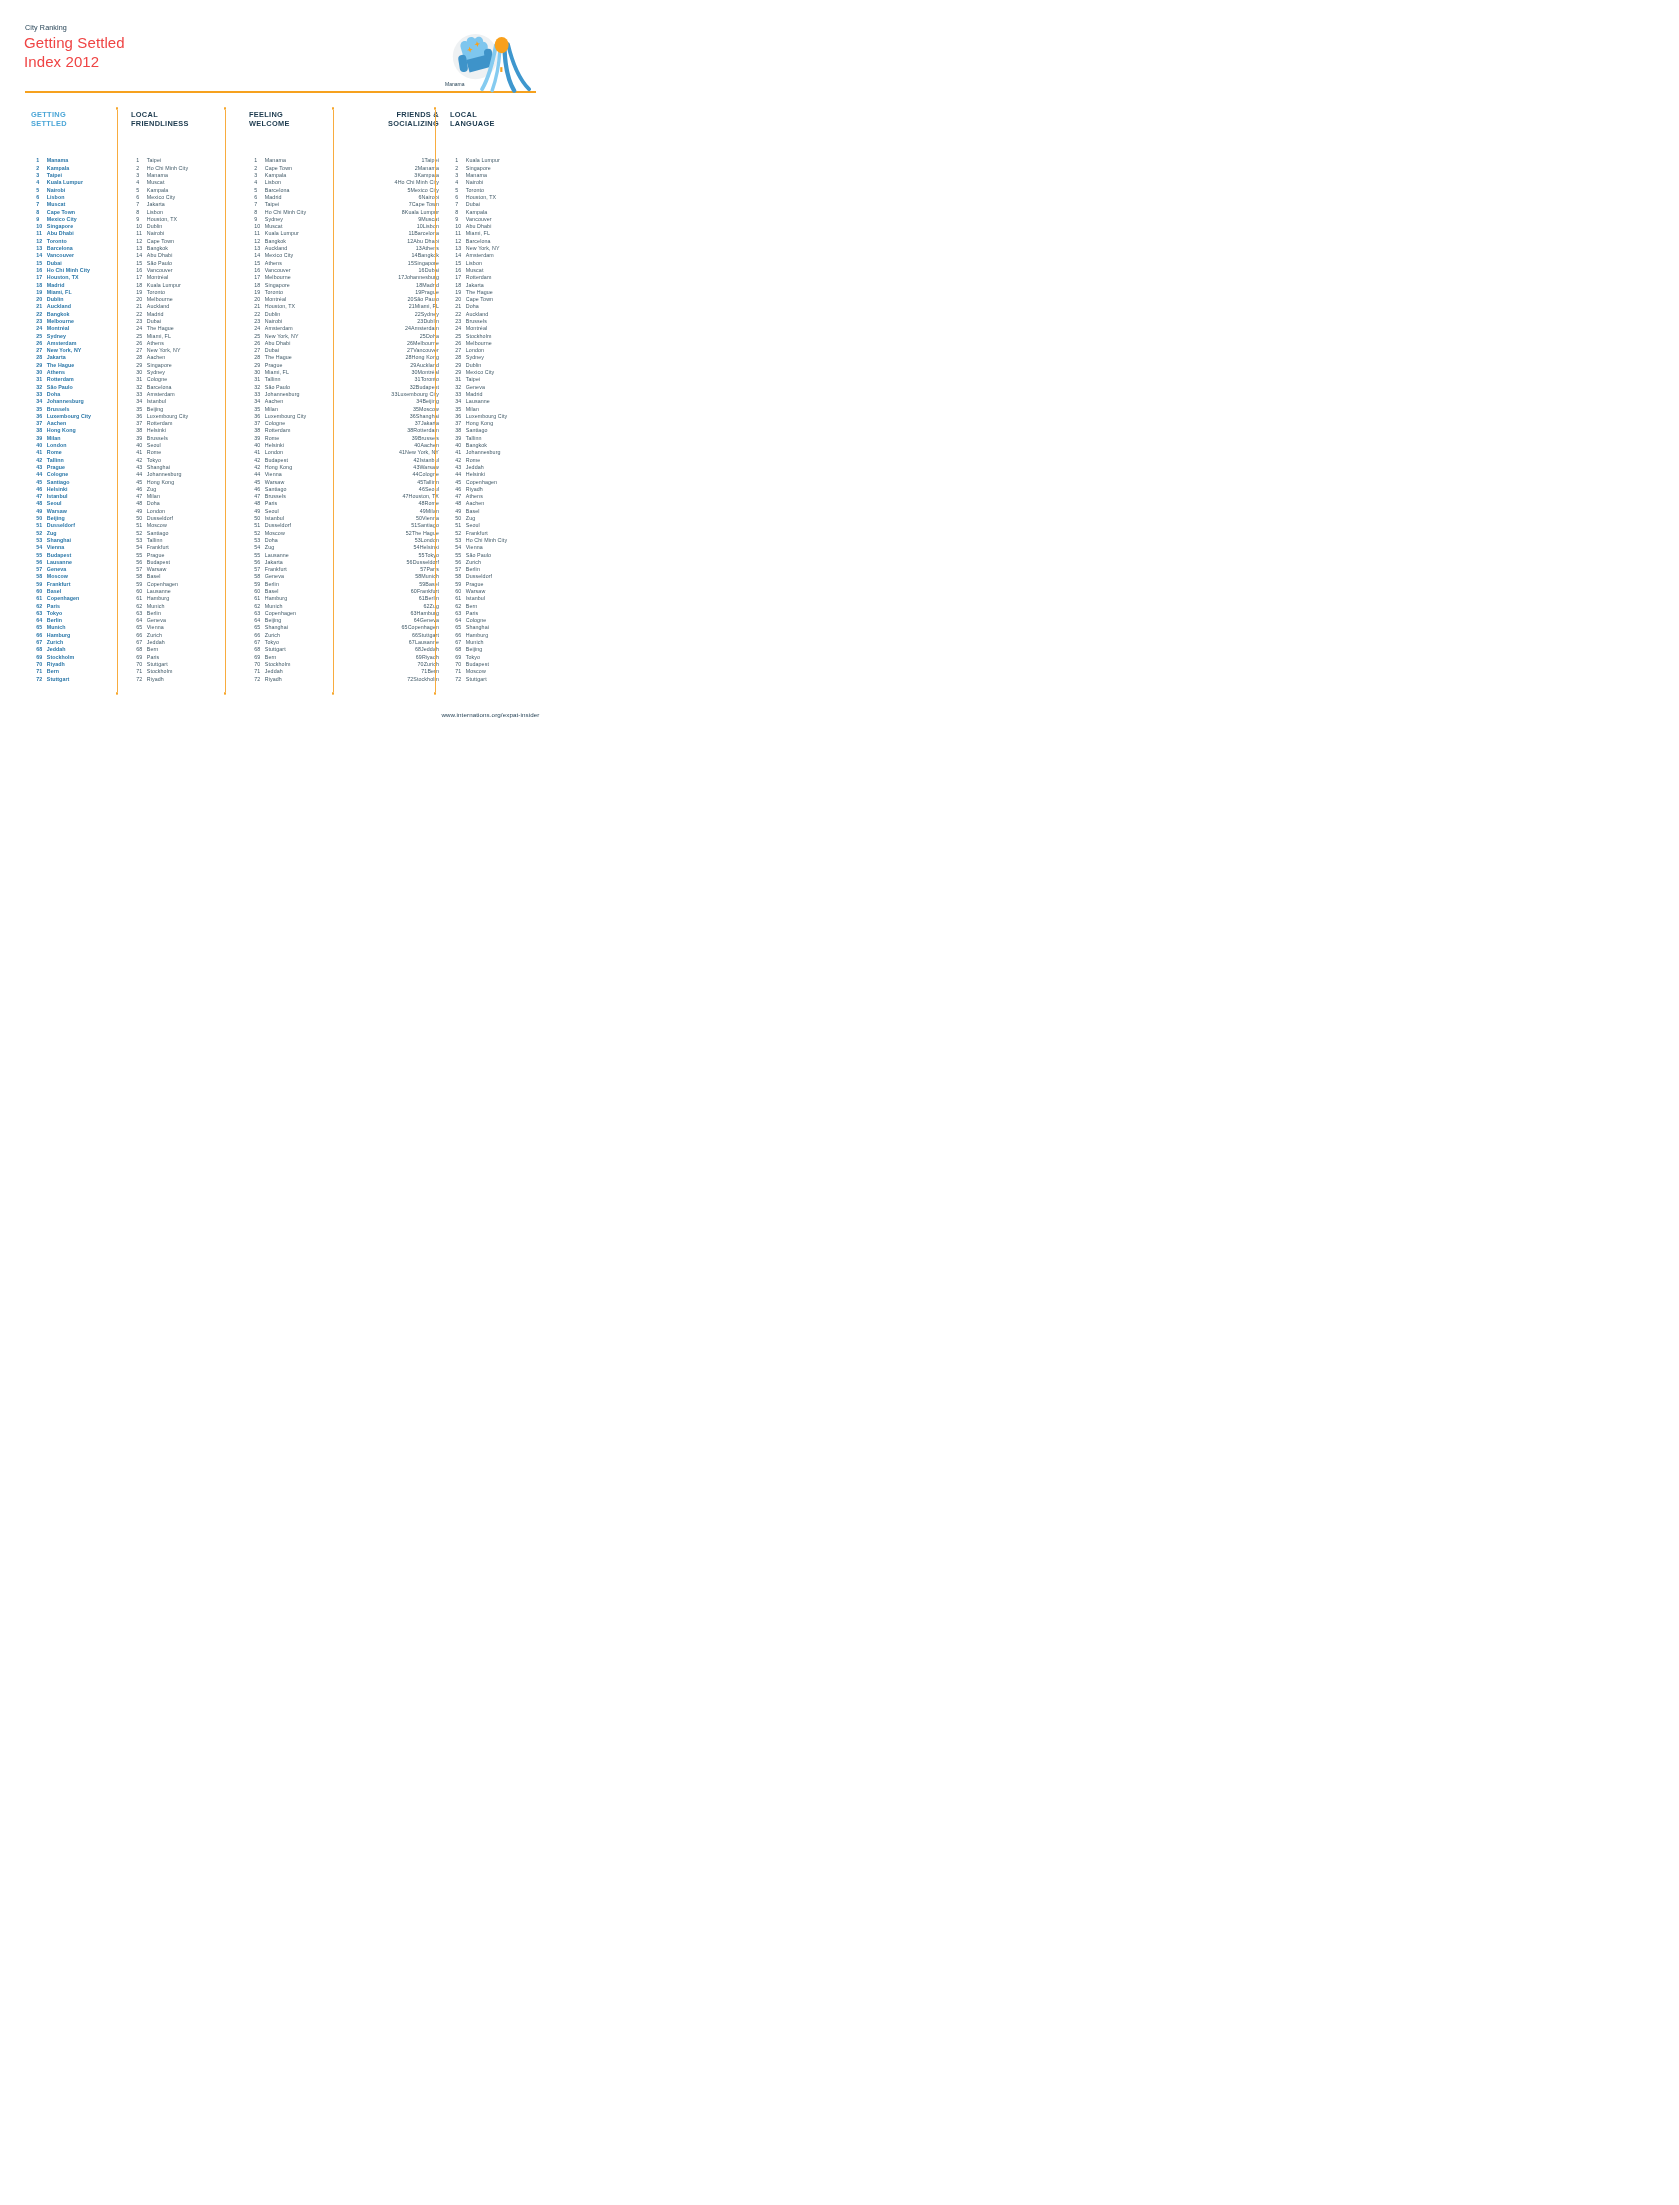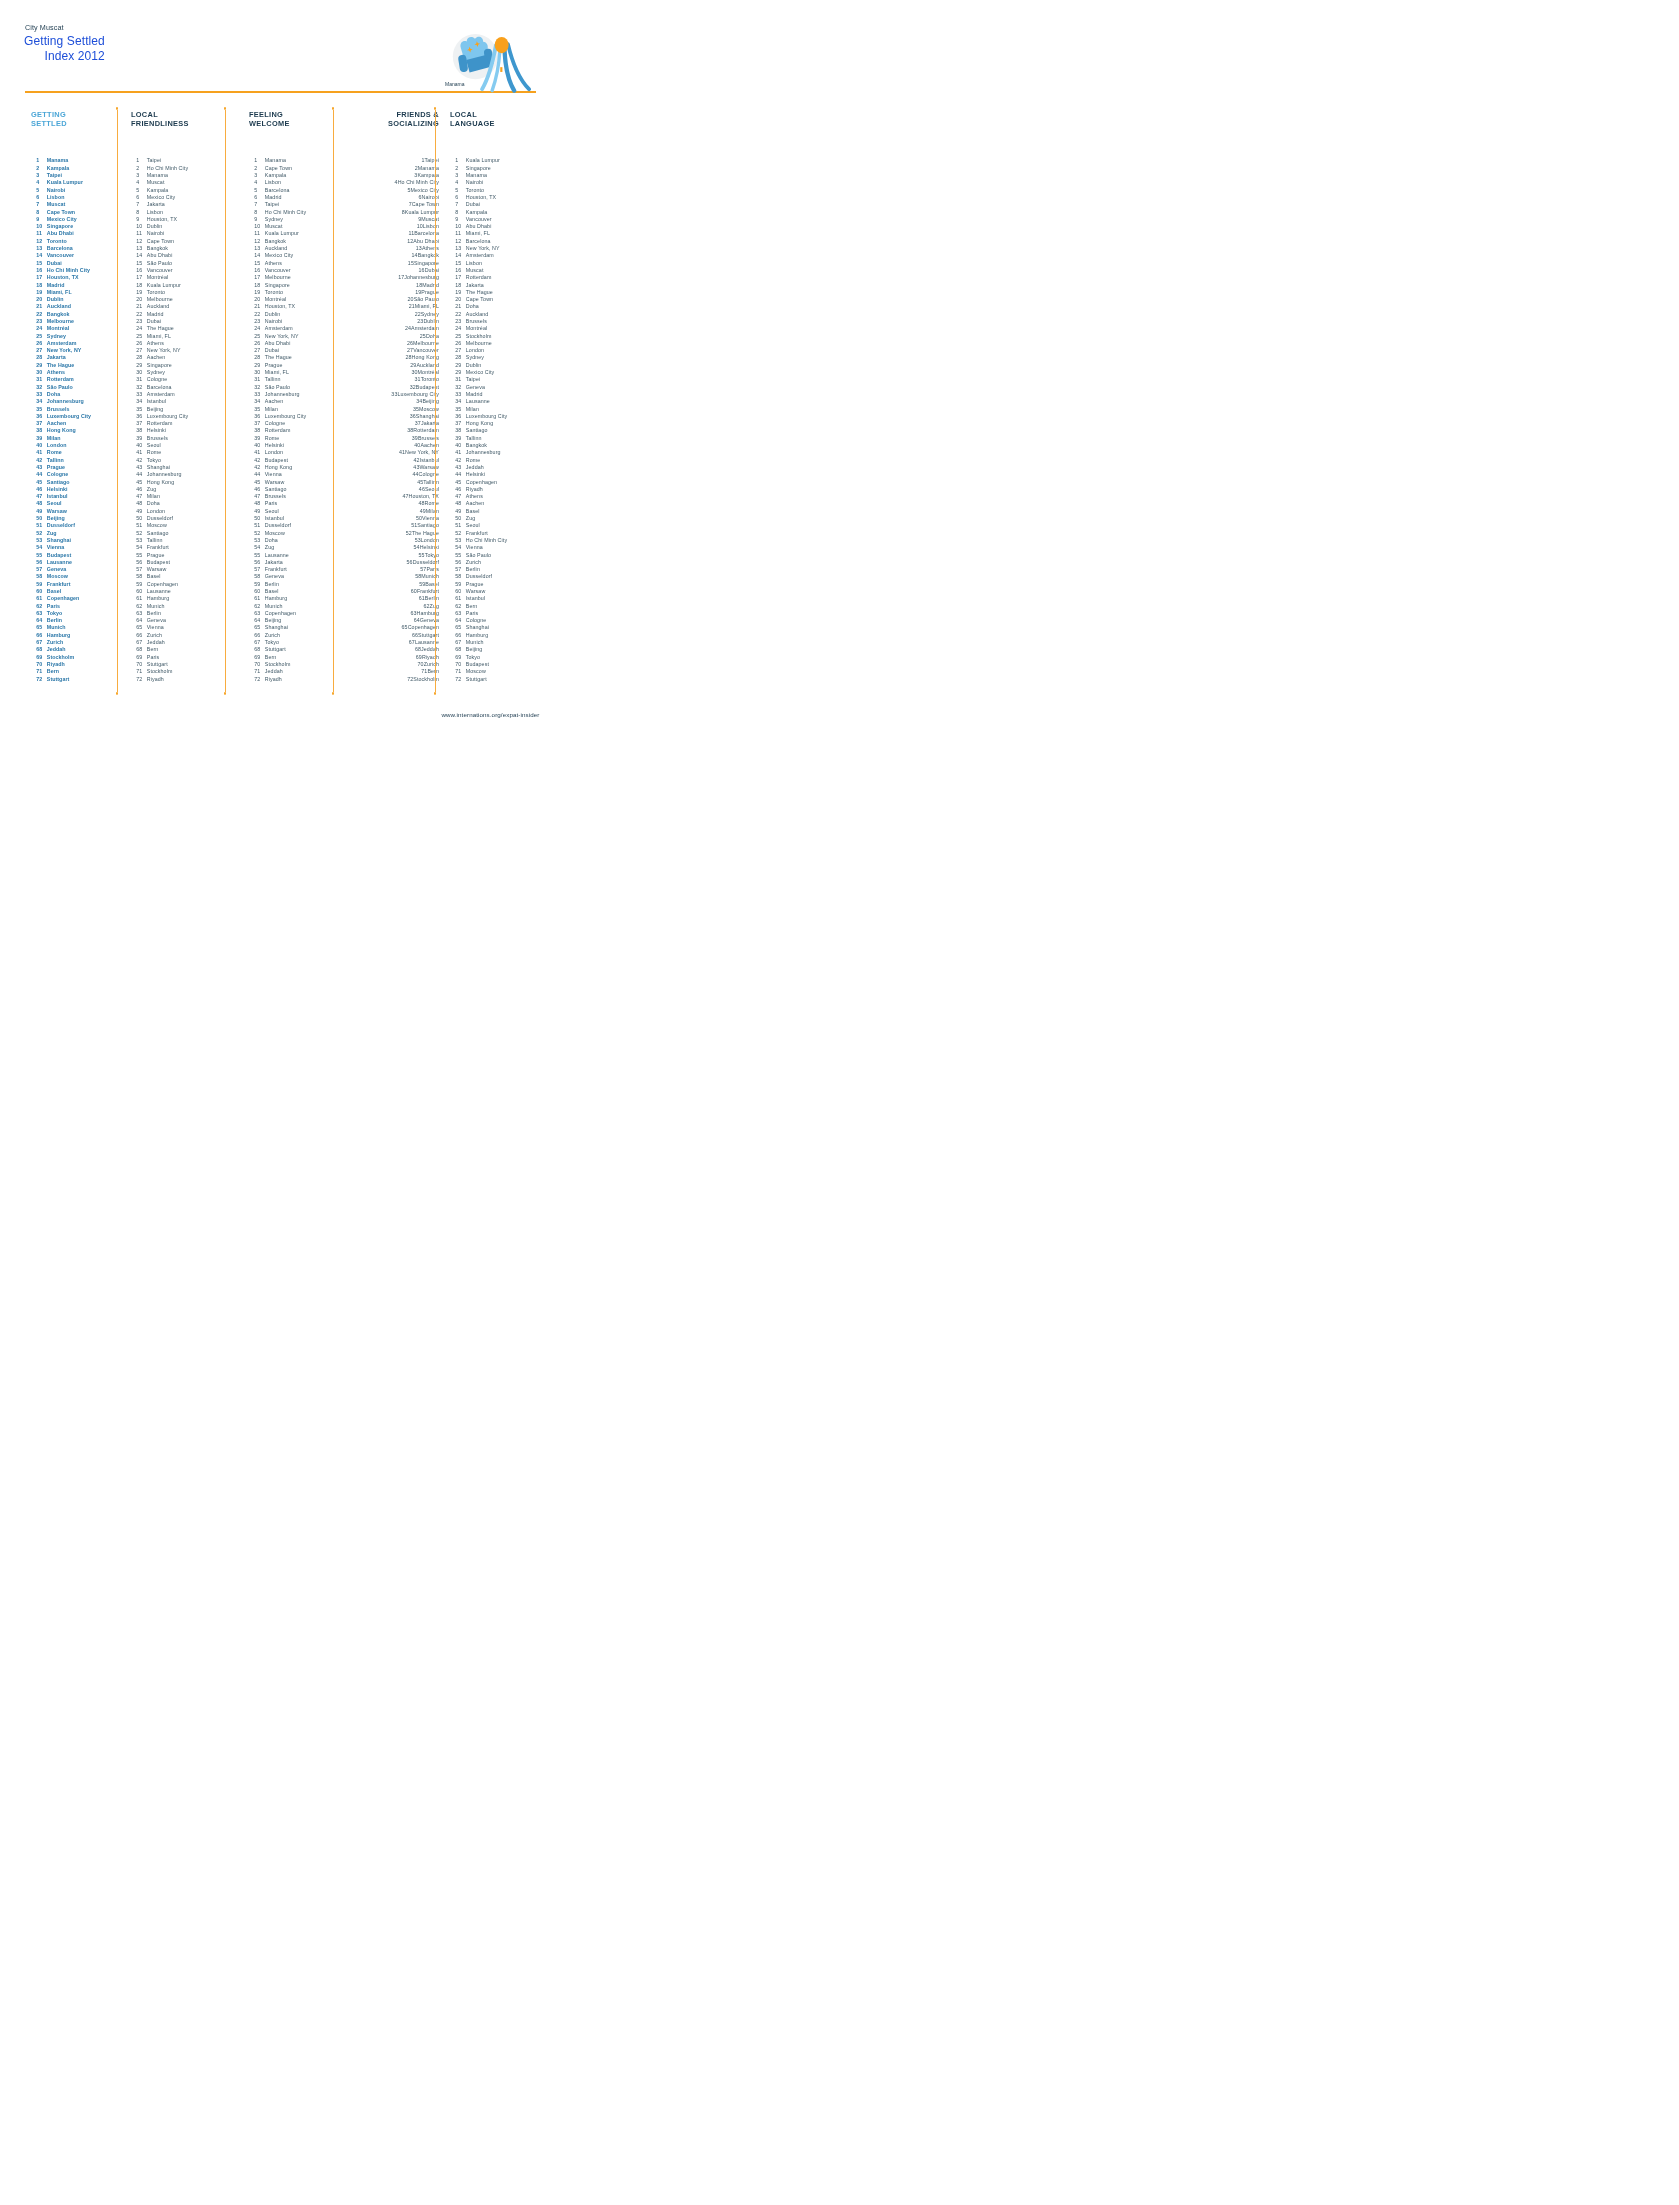--- a/index.html
+++ b/index.html
@@ -1,22 +1,22 @@
 <!DOCTYPE html>
 <html style="font-size:7.7px"><head>
 <meta charset="utf-8">
 <style>
   html,body{margin:0;padding:0;}
   body{
     width:560px;height:735px;position:relative;background:#ffffff;
     font-family:"Liberation Sans", sans-serif;color:#1C3A4E;overflow:hidden;
   }
   .eyebrow{position:absolute;left:25px;top:22.5px;font-size:7.2px;letter-spacing:0.1px;color:#1C3A4E;}
-  .page-title{position:absolute;left:24px;top:34px;font-size:12px;font-weight:300;
-    line-height:1.26;color:#1d4ed8;letter-spacing:0.1px;text-align:right;}
+  .page-title{position:absolute;left:24px;top:34px;font-size:15px;font-weight:300;
+    line-height:1.26;color:#ef4444;letter-spacing:0.1px;}
   .header-rule{position:absolute;left:25px;top:91px;width:511px;height:1.9px;background:#F6A11E;}
   .logo{position:absolute;left:444px;top:24px;width:101px;height:70px;}
   .logo-caption{position:absolute;left:445px;top:81px;font-size:5px;color:#1C3A4E;}
   .footer{position:absolute;top:711px;right:20.6px;font-size:6.2px;color:#1C3A4E;letter-spacing:0.1px;}
 
   .sep{position:absolute;top:110px;width:0.5px;height:582px;background:#F8AC3F;}
   .sep::before,.sep::after{content:"";position:absolute;left:-1px;width:2.4px;height:3.4px;
     border-radius:50%;background:#F6A11E;}
   .sep::before{top:-3.4px;} .sep::after{bottom:-3.4px;}
   .sep-1{left:117px;} .sep-2{left:225px;} .sep-3{left:333px;} .sep-4{left:435px;}
@@ -28,21 +28,21 @@
   .col.accent .col-head{color:#4BA6D7;}
   .col-list{list-style:none;margin:29px 0 0 0;padding:0;}
   .row{line-height:7.3px;white-space:nowrap;font-size:5.3px;color:#3F5866;
     font-weight:400;letter-spacing:0.1px;}
   .row .rank{display:inline-block;width:10.5px;margin-left:5.3px;}
   .col.accent .row{color:#2B77A8;font-weight:700;letter-spacing:0.05px;}
 </style>
 </head>
 <body>
 
-<div class="eyebrow">City Muscat</div>
+<div class="eyebrow">City Ranking</div>
 
 <div class="page-title">
   <span>Getting Settled</span><br>
   <span>Index 2012</span>
 </div>
 
 <div class="header-rule"></div>
 
 <svg class="logo" viewBox="0 0 210 146" xmlns="http://www.w3.org/2000/svg">
   <circle cx="65" cy="68" r="47" fill="#EEF1F3"></circle>

